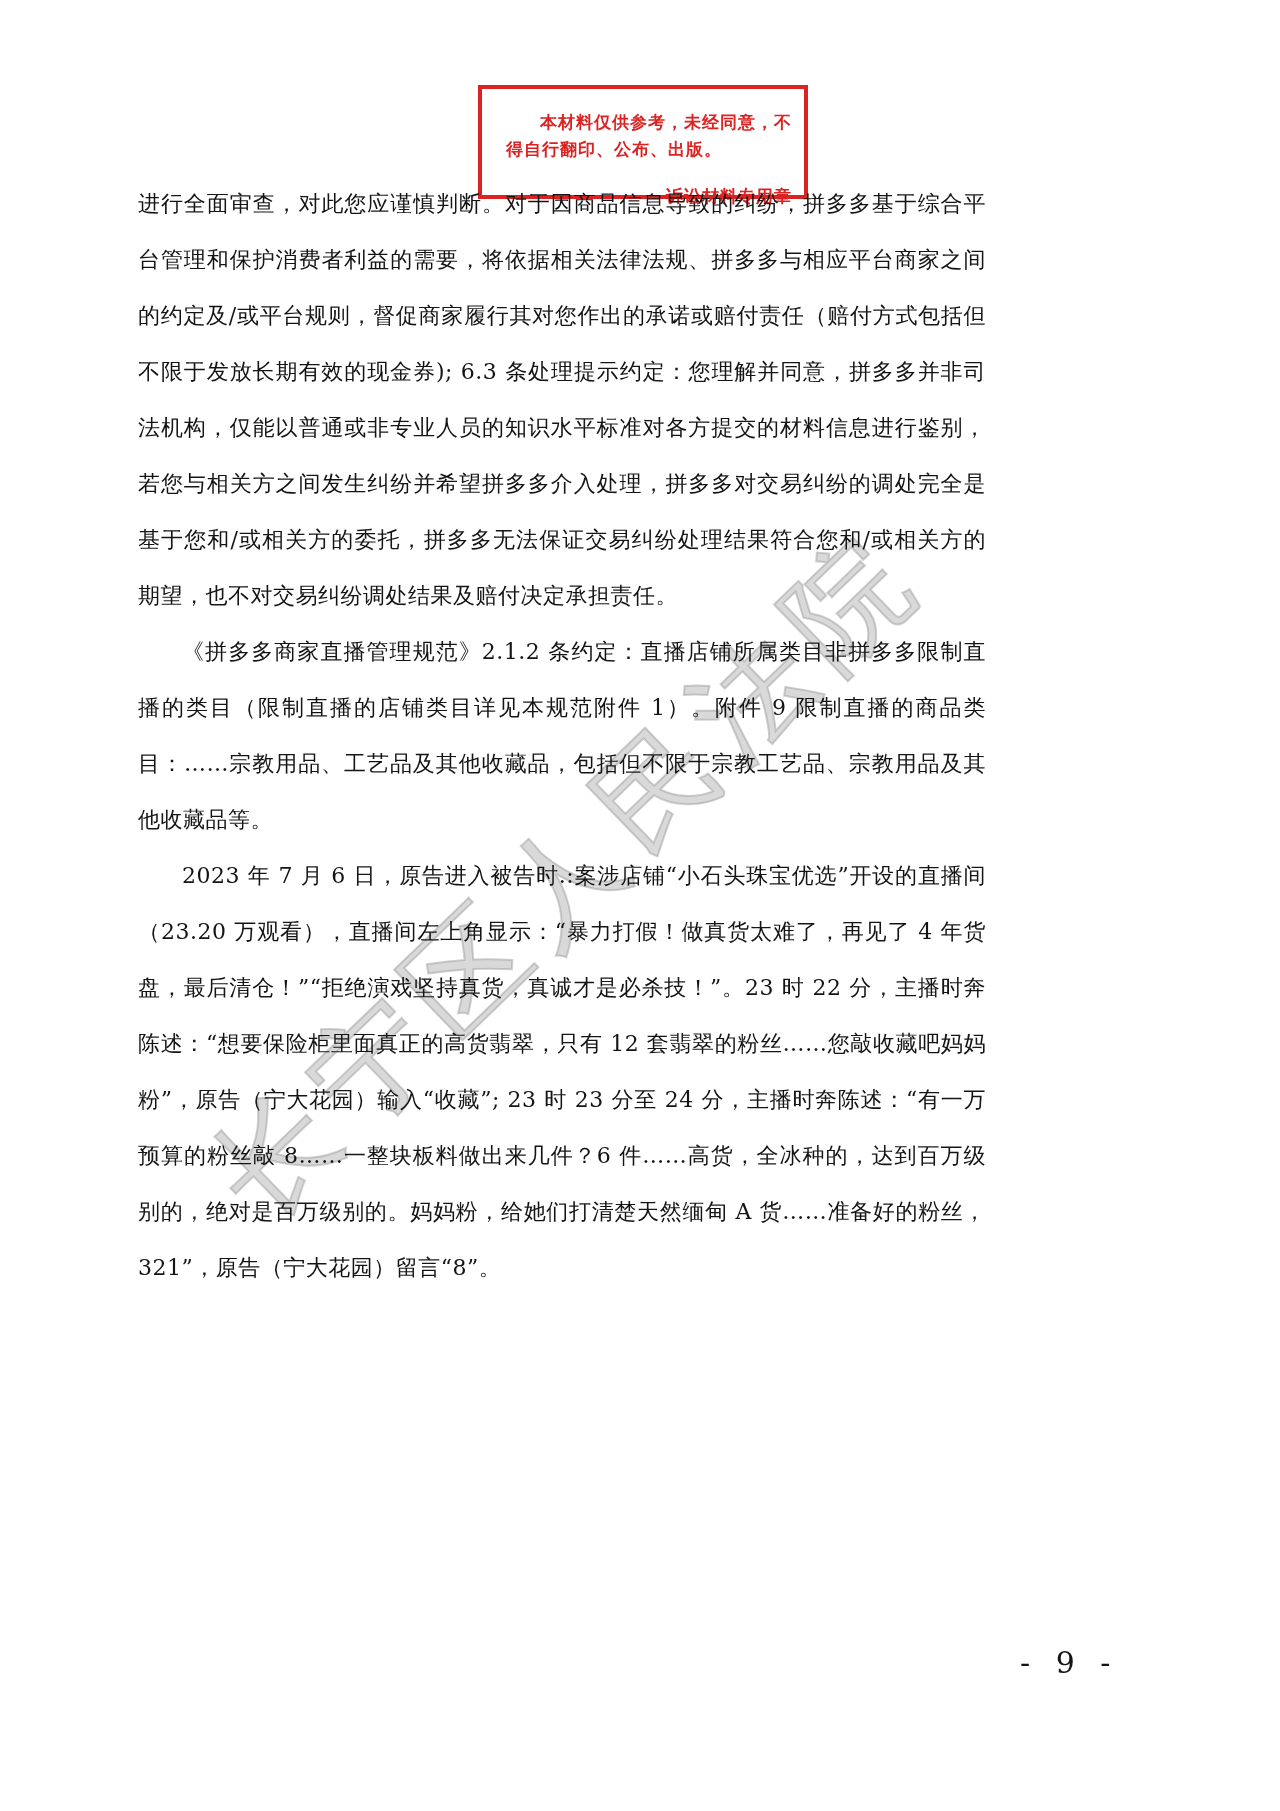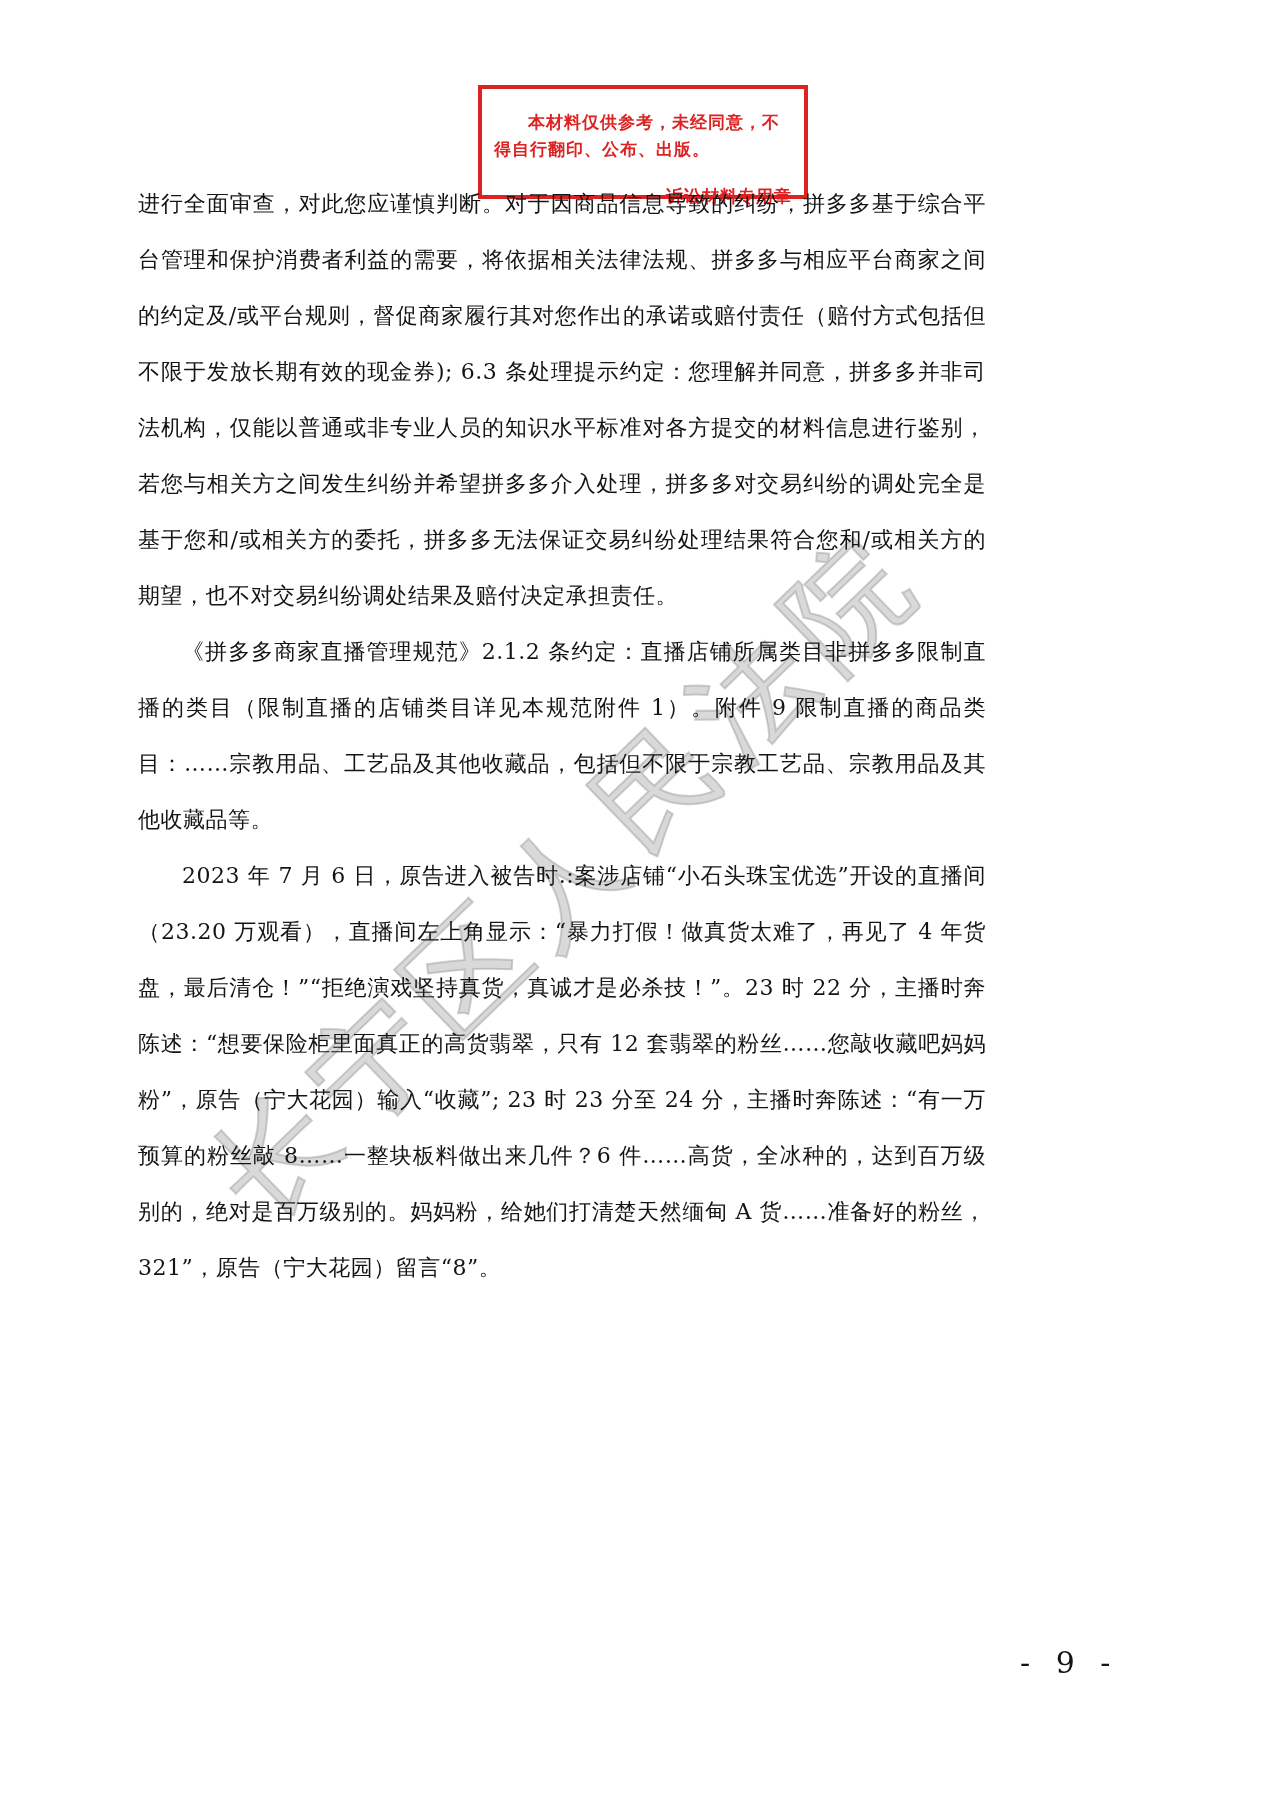--- a/index.html
+++ b/index.html
@@ -19,21 +19,21 @@
   
   .stamp {
     position: absolute;
     left: 478px;
     top: 85px;
     width: 330px;
     height: 114px;
     box-sizing: border-box;
     border: 4px solid #dd2222;
     color: #dd2222;
-    padding: 20px 12px 4px 12px;
+    padding: 20px 12px 4px 24px;
     font-size: 17px;
     line-height: 27px;
     font-weight: bold;
     background: transparent;
   }
   .stamp-notice {
     text-indent: 2em;
     letter-spacing: 1px;
   }
   .stamp-seal {

